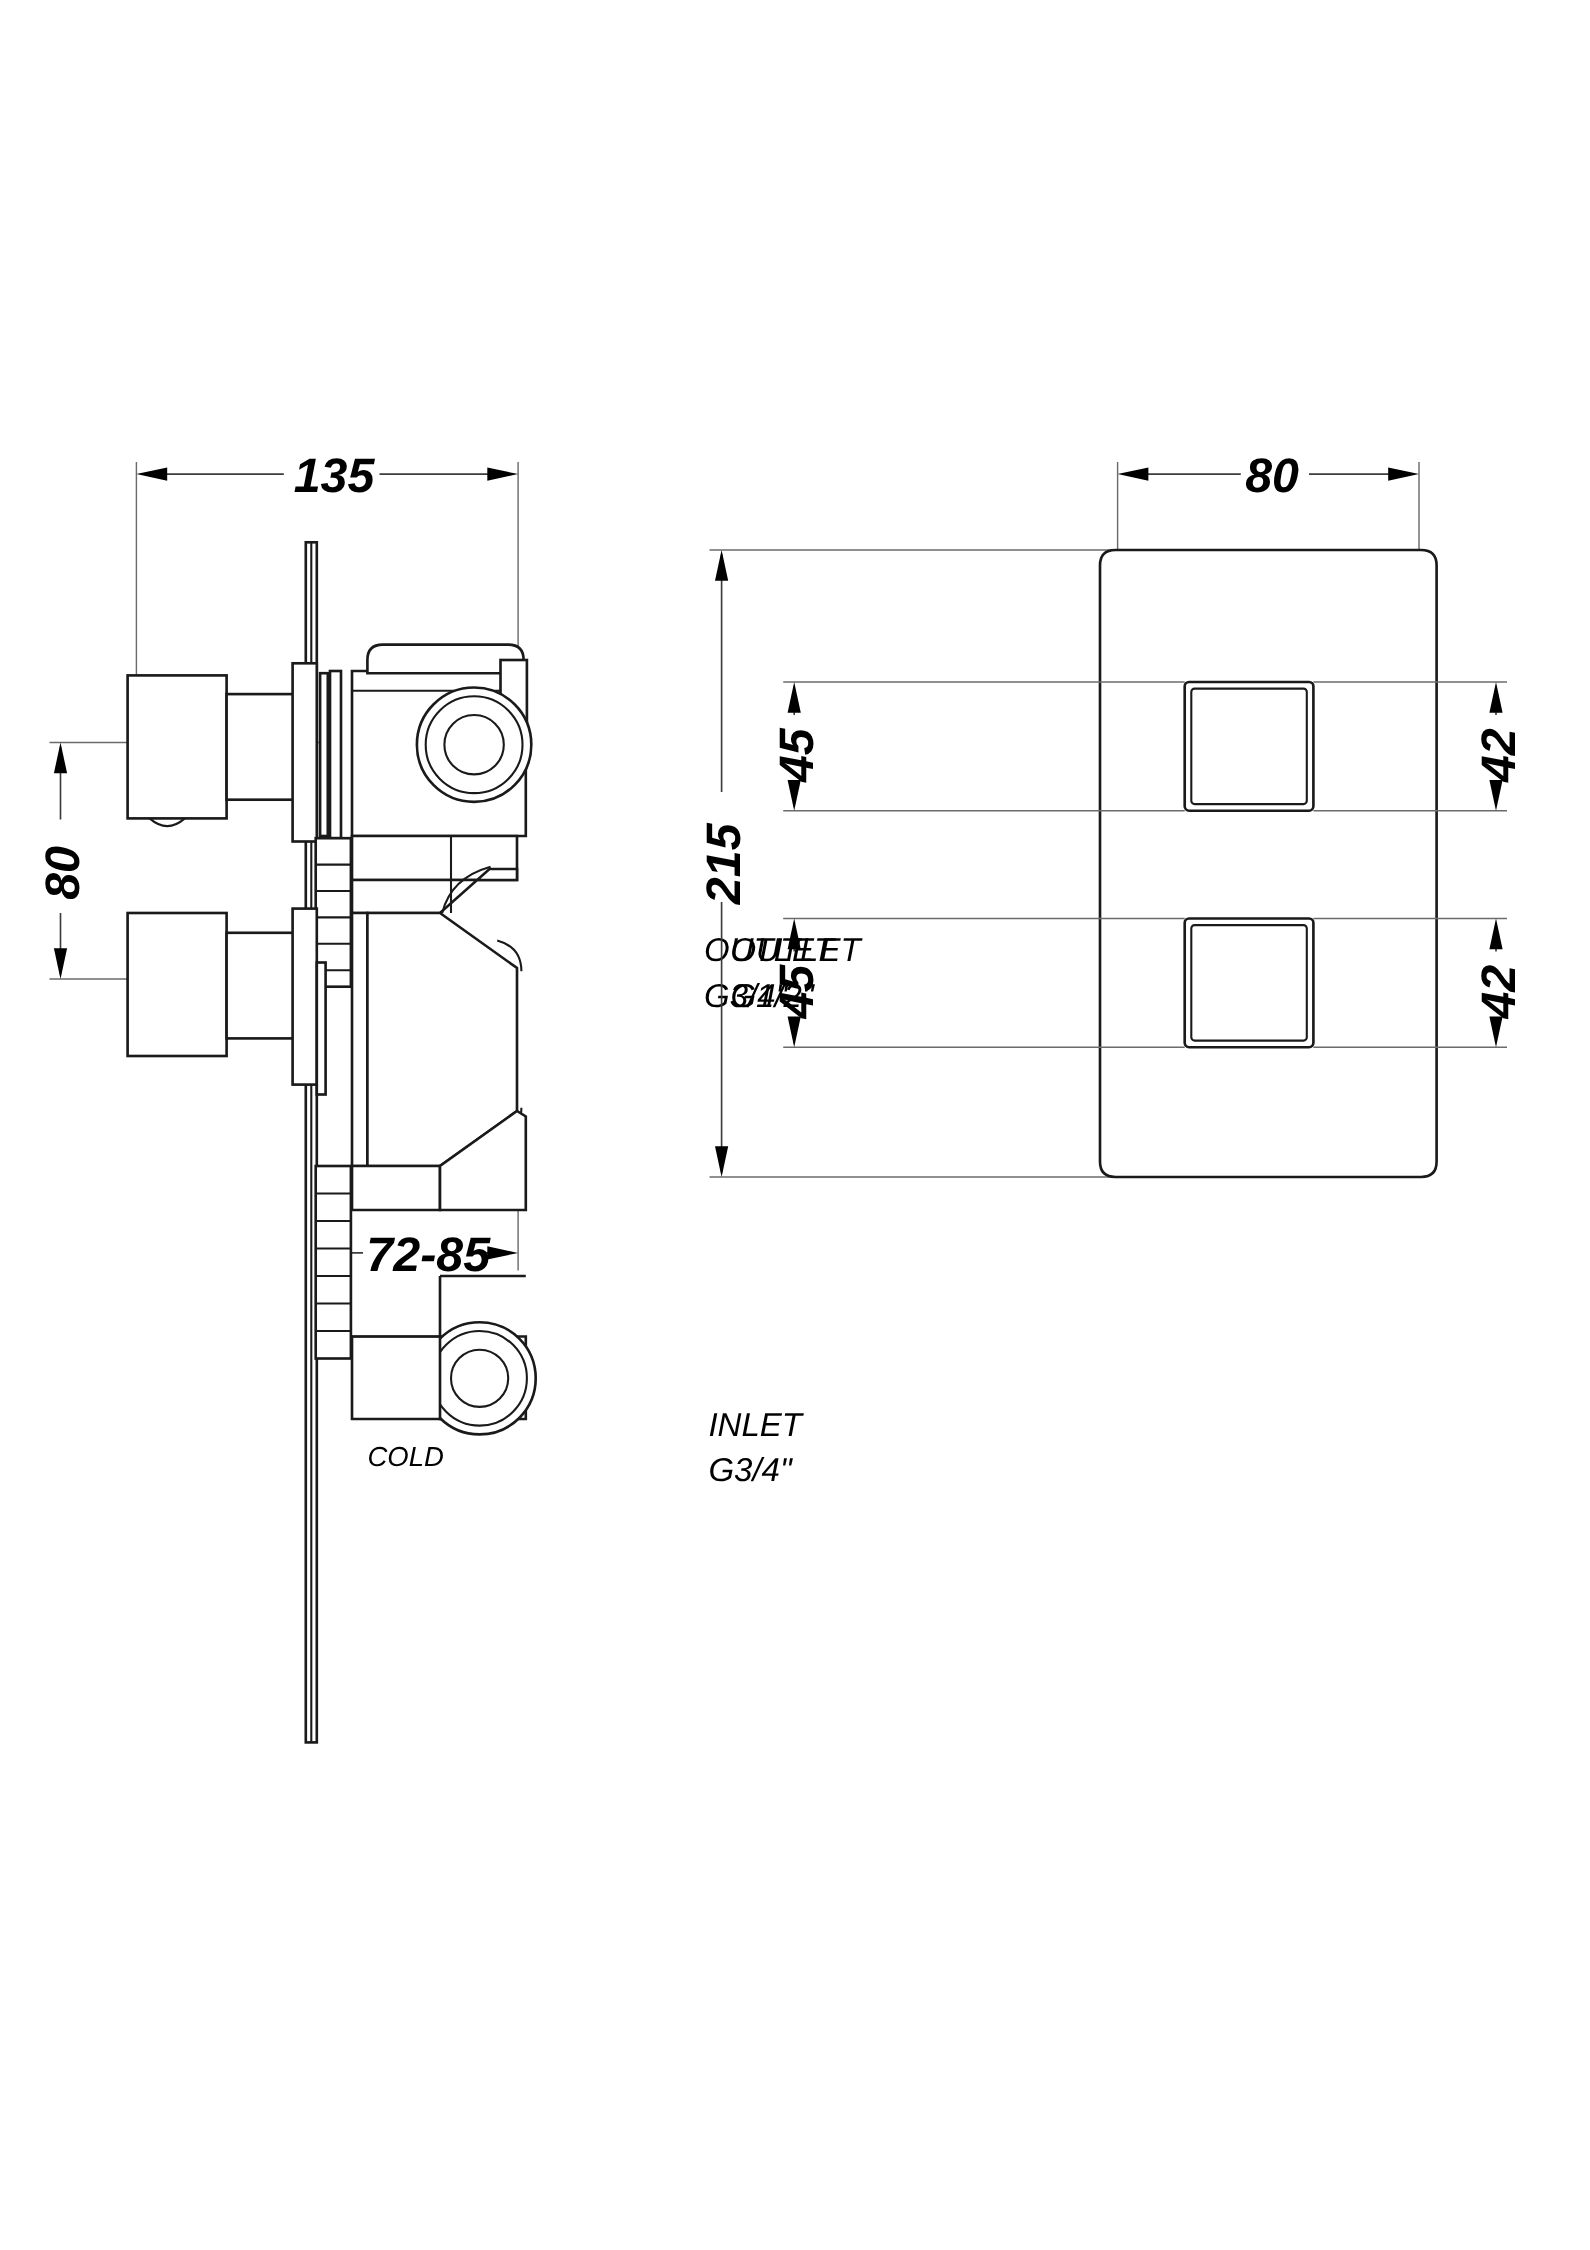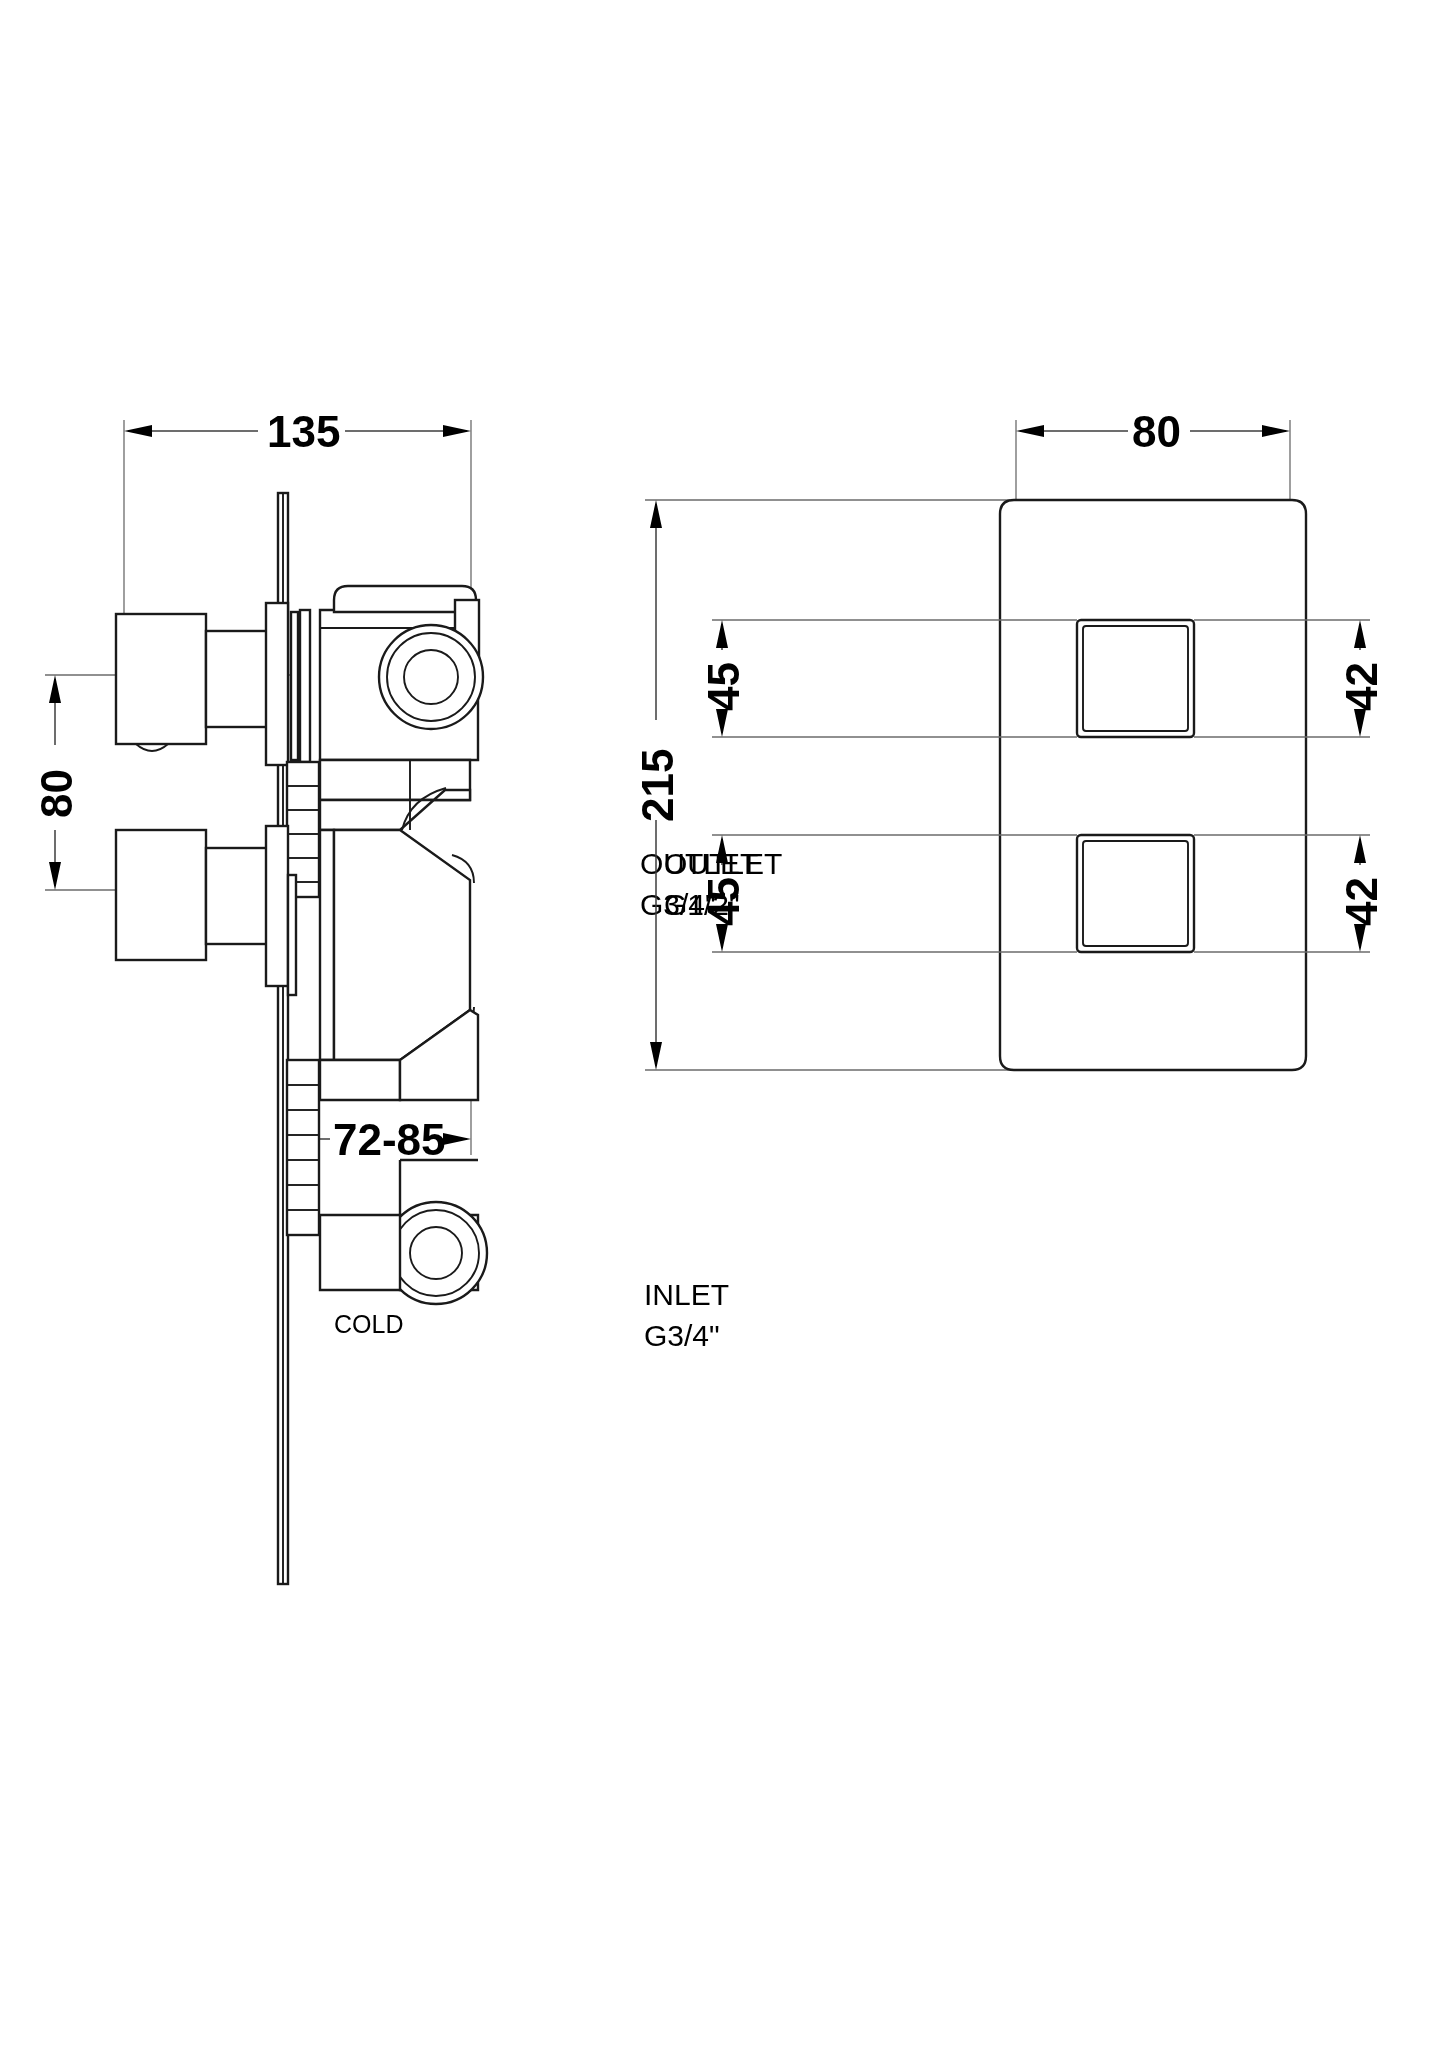--- a/index.html
+++ b/index.html
@@ -4,21 +4,21 @@
 <title>Shower Valve Technical Drawing</title>
 <style>
   html,body{margin:0;padding:0;background:#ffffff;}
   body{
     width:1445px;height:2045px;
     font-family:"Liberation Sans", sans-serif;
     color:#000;
     position:relative;
     overflow:hidden;
   }
-  #drawing-root{position:absolute;left:0;top:0;width:1445px;height:2045px;}
+  #drawing-root{position:absolute;left:0;top:0;width:1445px;height:2045px;font-style:italic;}
   svg#tech-drawing{display:block;width:1445px;height:2045px;}
 
   .obj{fill:none;stroke:#1a1a1a;stroke-width:2.4;stroke-linejoin:miter;stroke-linecap:butt;}
   .obj-thin{fill:none;stroke:#1a1a1a;stroke-width:1.9;}
   .obj-fill{fill:#ffffff;stroke:#1a1a1a;stroke-width:2.4;}
   .dimline{fill:none;stroke:#3c3c3c;stroke-width:1.5;}
   .extline{fill:none;stroke:#6b6b6b;stroke-width:1.3;}
   .arrowhead{fill:#000000;stroke:none;}
   .dimtext{font-family:"Liberation Sans", sans-serif;font-weight:bold;font-size:44px;fill:#000;}
   .labeltext{font-family:"Liberation Sans", sans-serif;font-weight:400;font-size:30px;fill:#000;}

